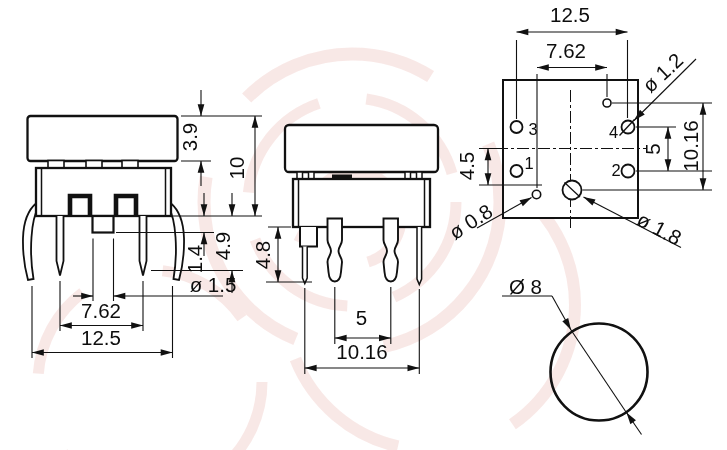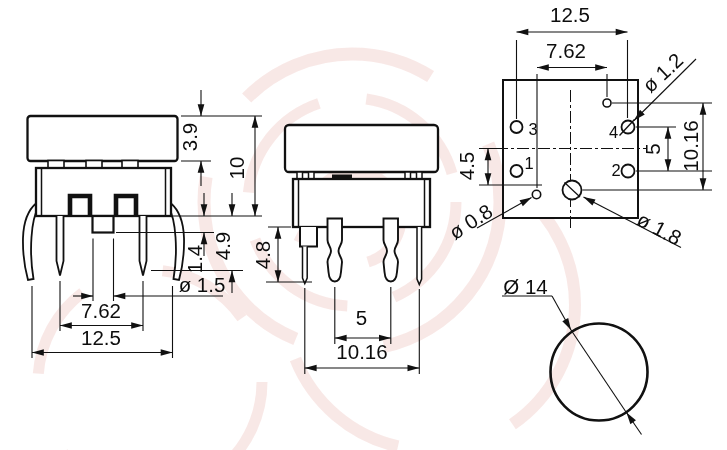--- a/index.html
+++ b/index.html
@@ -120,21 +120,21 @@
     <line x1="571" y1="330" x2="626" y2="412" stroke-width="1.1"></line>
     <line x1="641.5" y1="434.5" x2="626.5" y2="412.5" stroke-width="1.1" marker-end="url(#arr)"></line>
   </g>
 </svg>
 
 <div>
   <div class="lbl" style="left:190px;top:137px;--r:-90deg">3.9</div>
   <div class="lbl" style="left:237px;top:168px;--r:-90deg">10</div>
   <div class="lbl" style="left:195px;top:259px;--r:-90deg">1.4</div>
   <div class="lbl" style="left:222.5px;top:246px;--r:-90deg">4.9</div>
-  <div class="lbl" style="left:202px;top:284.5px">ø 1.5</div>
+  <div class="lbl" style="left:213px;top:284.5px">ø 1.5</div>
   <div class="lbl" style="left:101px;top:311px">7.62</div>
   <div class="lbl" style="left:101px;top:338px">12.5</div>
 </div>
 
 <div>
   <div class="lbl" style="left:263px;top:255px;--r:-90deg">4.8</div>
   <div class="lbl" style="left:361.5px;top:317.5px">5</div>
   <div class="lbl" style="left:362px;top:351.5px">10.16</div>
 </div>
 
@@ -147,16 +147,16 @@
   <div class="lbl" style="left:690.5px;top:146px;--r:-90deg">10.16</div>
   <div class="lbl" style="left:471px;top:222px;--r:-33deg">ø 0.8</div>
   <div class="lbl" style="left:659px;top:229px;--r:28deg">ø 1.8</div>
   <div class="lbl sm" style="left:533px;top:129px">3</div>
   <div class="lbl sm" style="left:613.5px;top:131.5px">4</div>
   <div class="lbl sm" style="left:529px;top:162.5px">1</div>
   <div class="lbl sm" style="left:616px;top:169.5px">2</div>
 </div>
 
 <div>
-  <div class="lbl" style="left:525.5px;top:287px">Ø 14</div>
+  <div class="lbl" style="left:525.5px;top:287px">Ø 8</div>
 </div>
 
 </div>
 
 </body></html>

